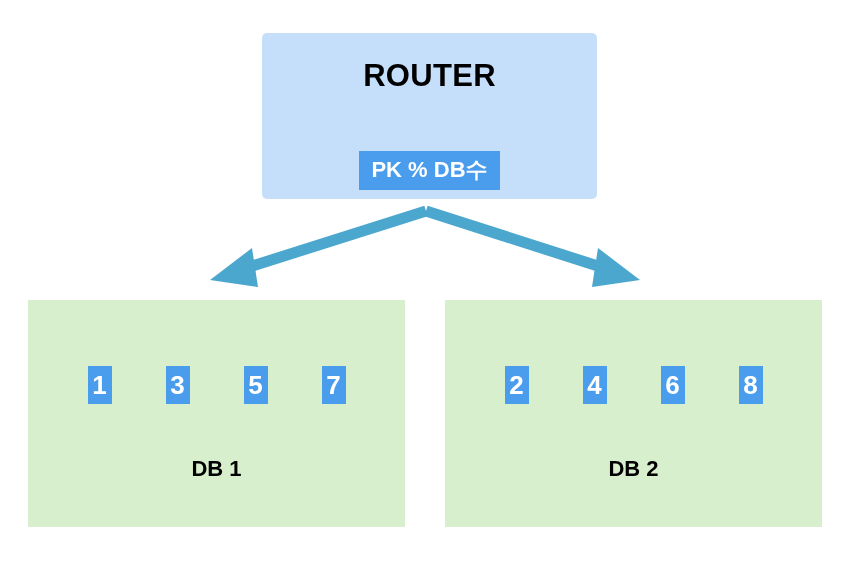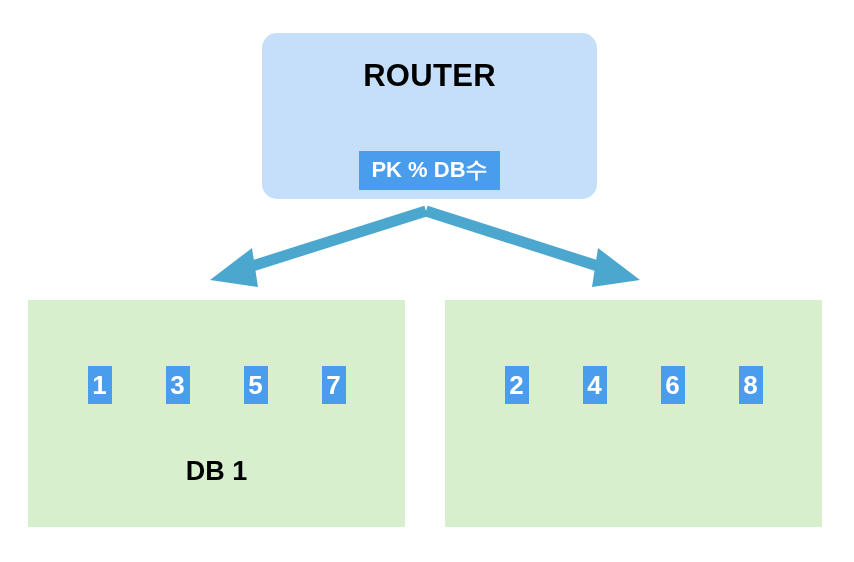--- a/index.html
+++ b/index.html
@@ -21,21 +21,21 @@
   }
 
   
   .router-box {
     position: absolute;
     left: 262px;
     top: 33px;
     width: 335px;
     height: 166px;
     background: #c5def9;
-    border-radius: 15px;
+    border-radius: 5px;
     box-sizing: border-box;
   }
   .router-title {
     position: absolute;
     left: 0;
     top: 27px;
     width: 335px;
     text-align: center;
     font-size: 31px;
     font-weight: bold;
@@ -106,21 +106,21 @@
     line-height: 1;
     margin: 0 27px;
     box-sizing: border-box;
   }
   .db-label {
     position: absolute;
     left: 0;
     top: 158px;
     width: 377px;
     text-align: center;
-    font-size: 27px;
+    font-size: 22px;
     font-weight: bold;
     color: #000000;
     line-height: 1;
   }
 </style>
 </head>
 <body>
 
 <div id="canvas">
 
@@ -154,15 +154,16 @@
     <div class="db-label">DB 1</div>
   </div>
 
   <div class="db-box db-right">
     <div class="db-keys">
       <span class="key-badge">2</span>
       <span class="key-badge">4</span>
       <span class="key-badge">6</span>
       <span class="key-badge">8</span>
     </div>
+    <div class="db-label">DB 2</div>
   </div>
 
 </div>
 
 </body></html>

